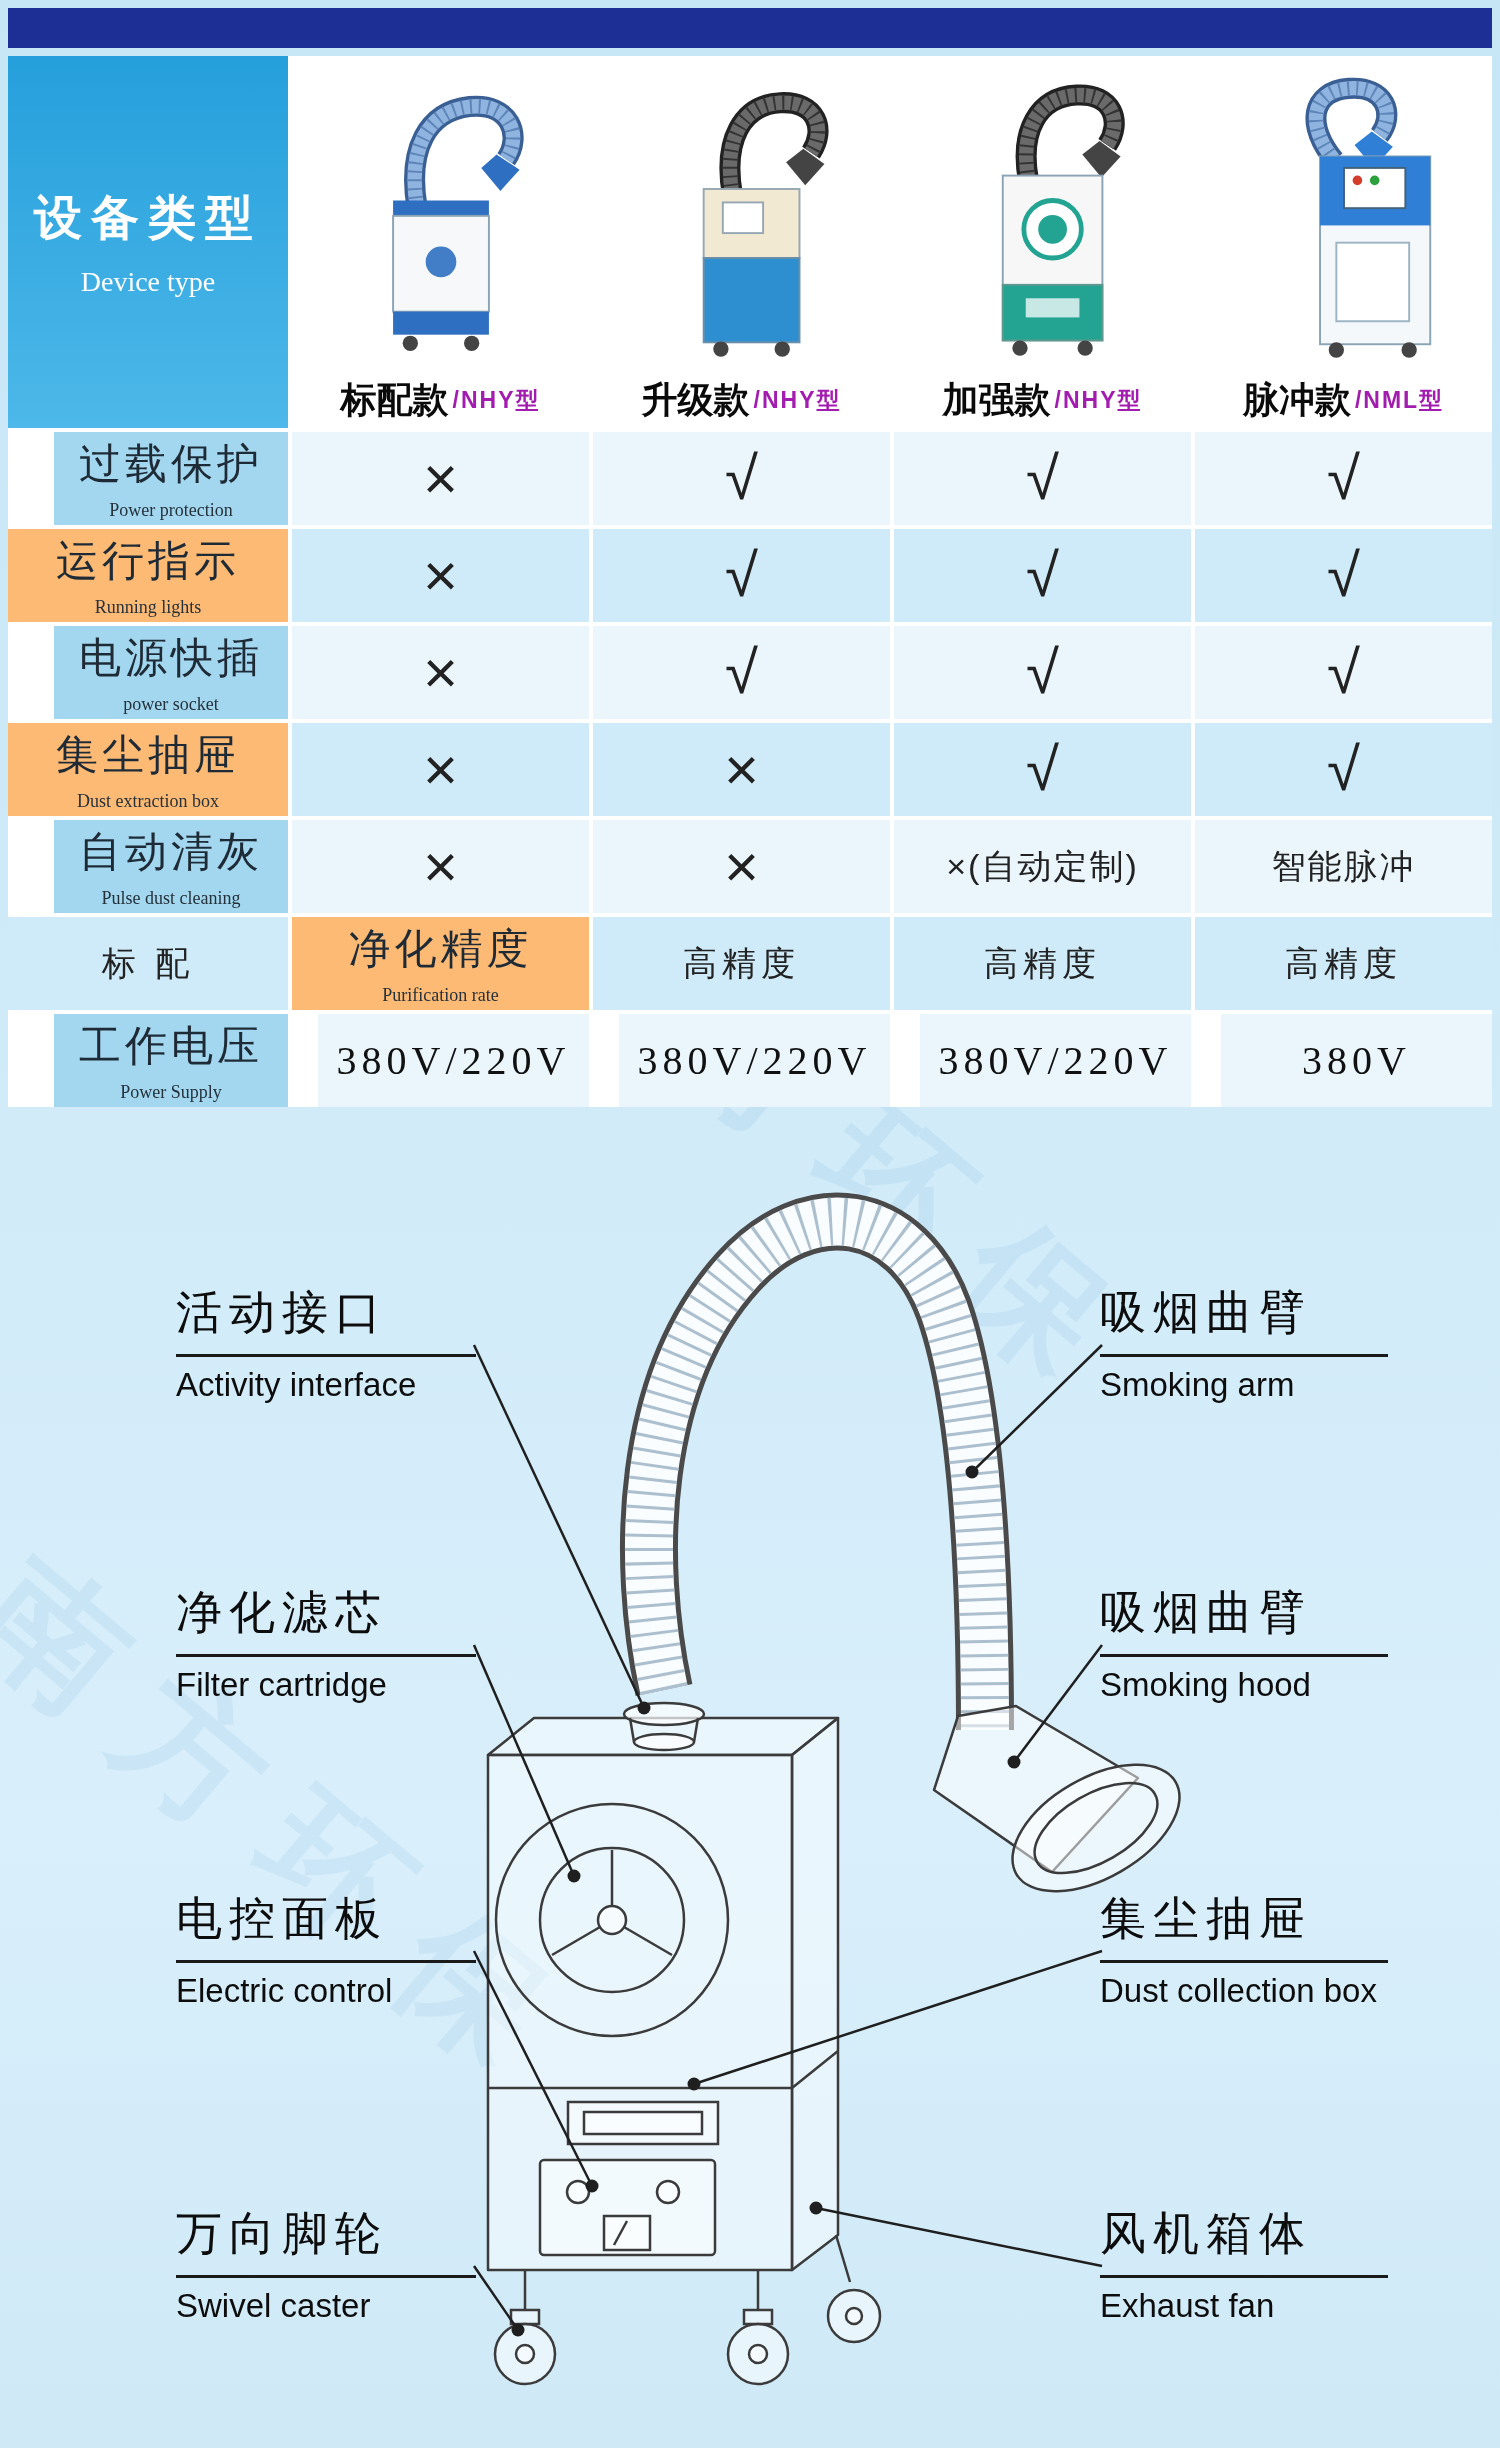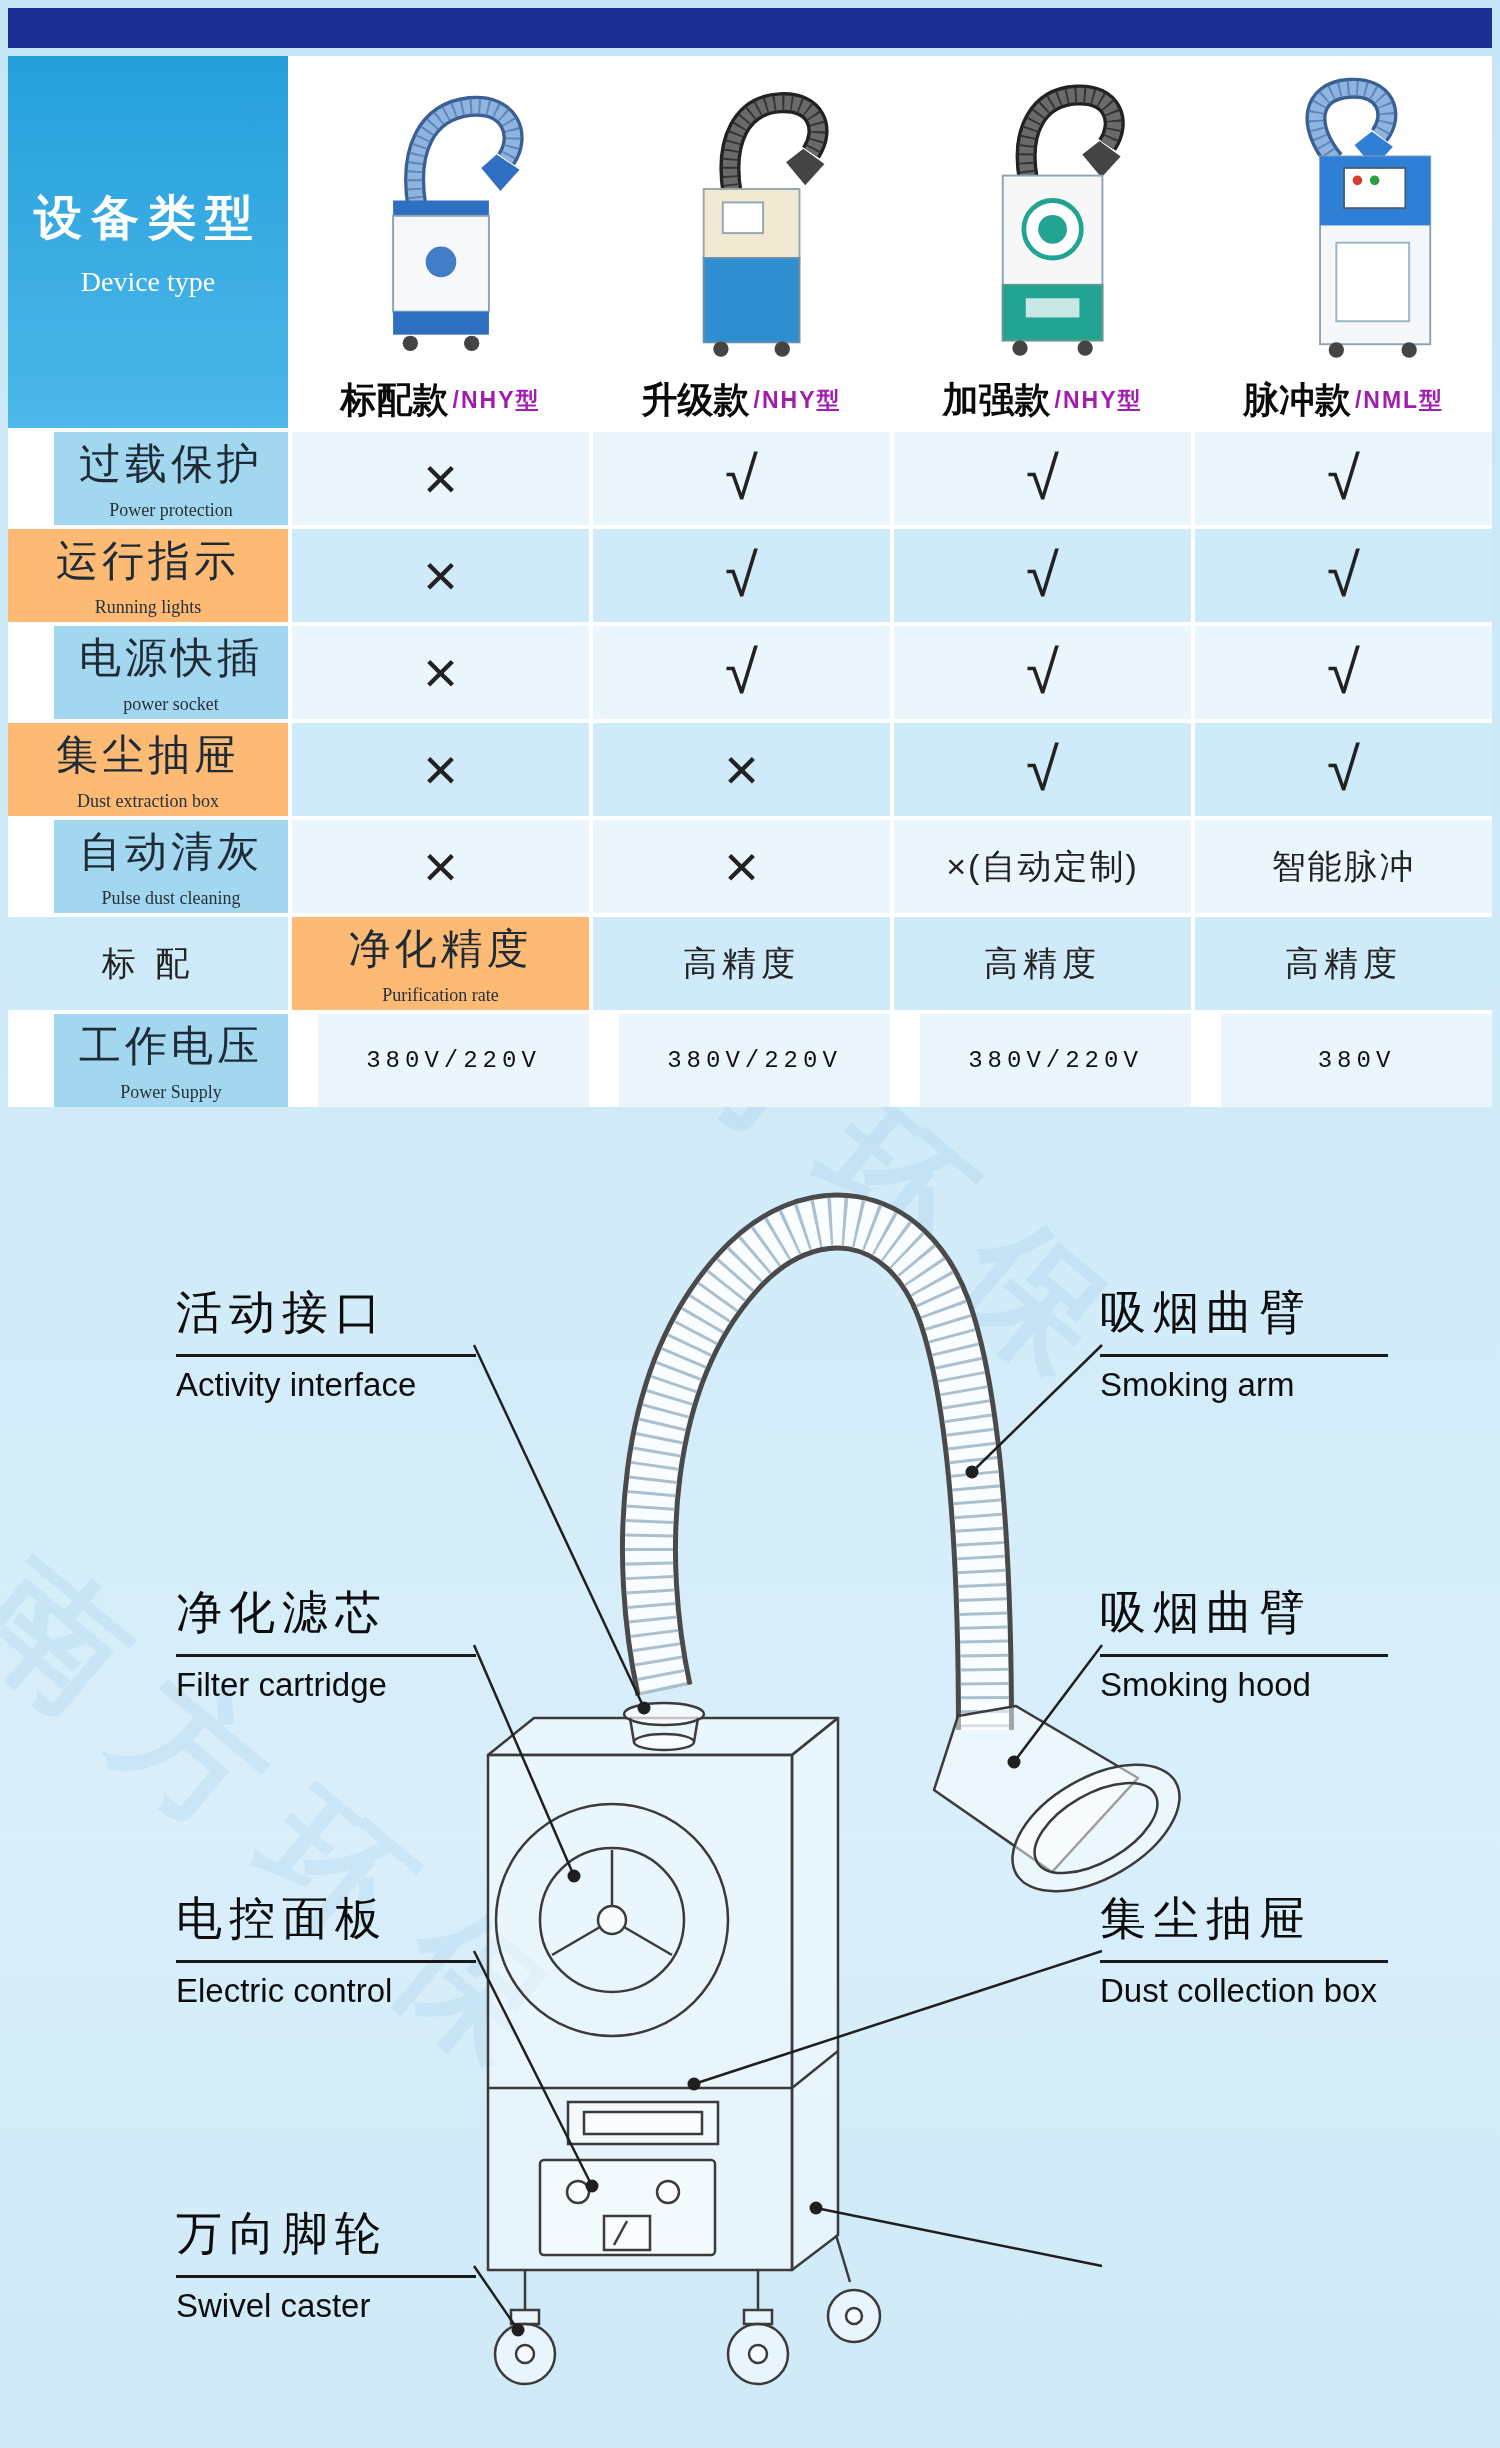--- a/index.html
+++ b/index.html
@@ -27,21 +27,21 @@
   .pname{font-size:36px;font-weight:bold;color:#0a0a0a;}
   .pmodel{font-size:23px;font-weight:600;color:#a21caf;margin-left:4px;letter-spacing:2px;}
   .lab{flex-direction:column;}
   .lab .cn{font-size:42px;letter-spacing:4px;color:#1e2b36;font-weight:500;}
   .lab .en{font-size:18px;color:#25313b;margin-top:8px;font-family:"Liberation Serif",serif;}
   .bg-la{background:#a2d7ef;margin-left:46px;} .bg-lb{background:#fdba74;}
   .bg-da{background:#eaf6fc;} .bg-db{background:#cfeaf8;}
   .mark{font-size:60px;color:#222;}
   .mix{font-size:34px;color:#222;letter-spacing:2px;}
   .txt{font-size:34px;color:#222;letter-spacing:5px;}
-  .volt{font-size:24px;color:#111;font-family:Liberation Mono, monospace;letter-spacing:5px;margin-left:26px;}
+  .volt{font-size:40px;color:#111;font-family:Liberation Serif, serif;letter-spacing:5px;margin-left:26px;}
 
   
   .machine{position:absolute;left:0;top:1130px;width:1500px;height:1318px;}
   .callout{position:absolute;width:300px;}
   .callout .cn{font-size:46px;color:#0d0d0d;letter-spacing:7px;font-weight:500;}
   .callout .rule{border-bottom:3px solid #1a1a1a;margin-top:10px;}
   .callout .en{font-size:33px;color:#0d0d0d;margin-top:9px;font-weight:500;}
   .cl{left:176px;} .cr{left:1100px;width:288px;}
   .row1{top:1282px;} .row2{top:1582px;} .row3{top:1888px;} .row4{top:2203px;}
 </style>
@@ -327,14 +327,19 @@
   <div class="callout cr row2">
     <div class="cn">吸烟曲臂</div>
     <div class="rule"></div>
     <div class="en">Smoking hood</div>
   </div>
   <div class="callout cr row3">
     <div class="cn">集尘抽屉</div>
     <div class="rule"></div>
     <div class="en">Dust collection box</div>
   </div>
+  <div class="callout cr row4">
+    <div class="cn">风机箱体</div>
+    <div class="rule"></div>
+    <div class="en">Exhaust fan</div>
+  </div>
 
 </div>
 
 </body></html>

